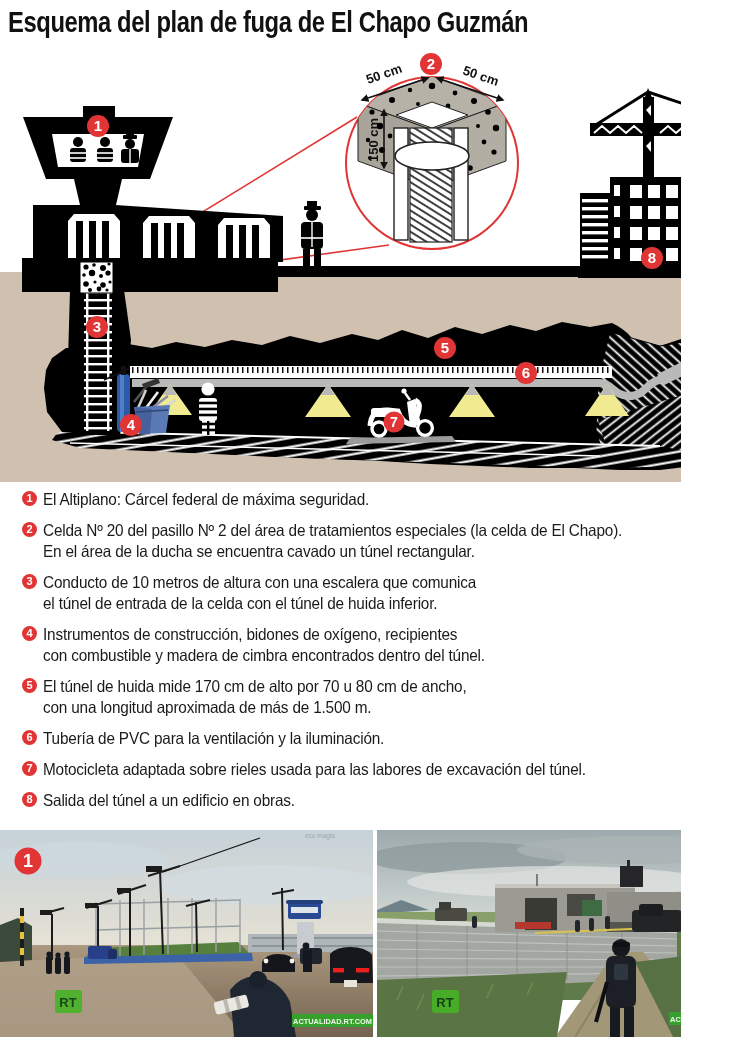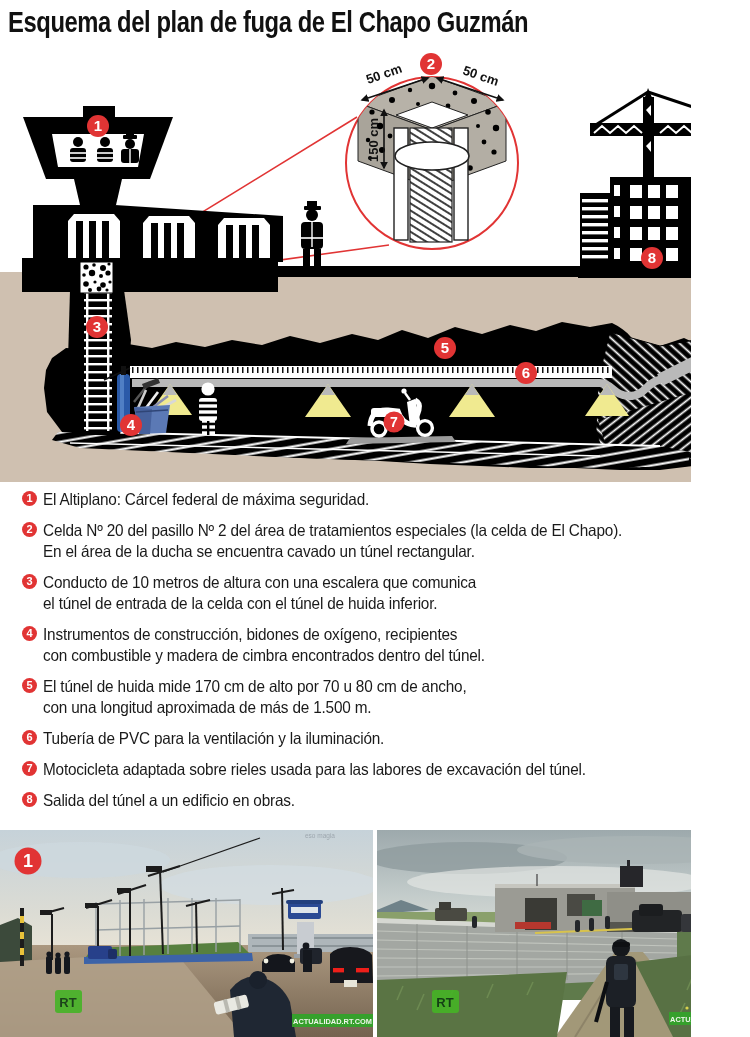--- a/index.html
+++ b/index.html
@@ -1,17 +1,17 @@
 <!DOCTYPE html>
 <html><head>
 <meta charset="utf-8">
 <style>
   html,body{margin:0;padding:0;background:#fff;width:750px;height:1037px;position:relative;
     font-family:"Liberation Sans","DejaVu Sans",sans-serif;}
-  #stage{position:absolute;inset:0;width:681px;height:1037px;overflow:hidden;padding-left:10px;}
+  #stage{position:absolute;inset:0;width:681px;height:1037px;overflow:hidden;}
   .abs{position:absolute;}
   
   #title{left:8px;top:6px;font-size:29px;font-weight:700;color:#111;
     transform:scaleX(.82);transform-origin:0 0;white-space:nowrap;letter-spacing:-.5px;}
   
   #legend{left:22px;top:489px;width:712px;}
   .lrow{display:flex;align-items:flex-start;margin-bottom:10px;}
   .lbadge{width:15px;height:15px;border-radius:50%;background:#e13434;color:#fff;
     font-weight:700;font-size:11px;line-height:15px;text-align:center;flex:none;margin-top:2px;}
   .ltext{margin-left:6px;font-size:16.5px;line-height:21px;color:#1a1a1a;white-space:pre-line;

